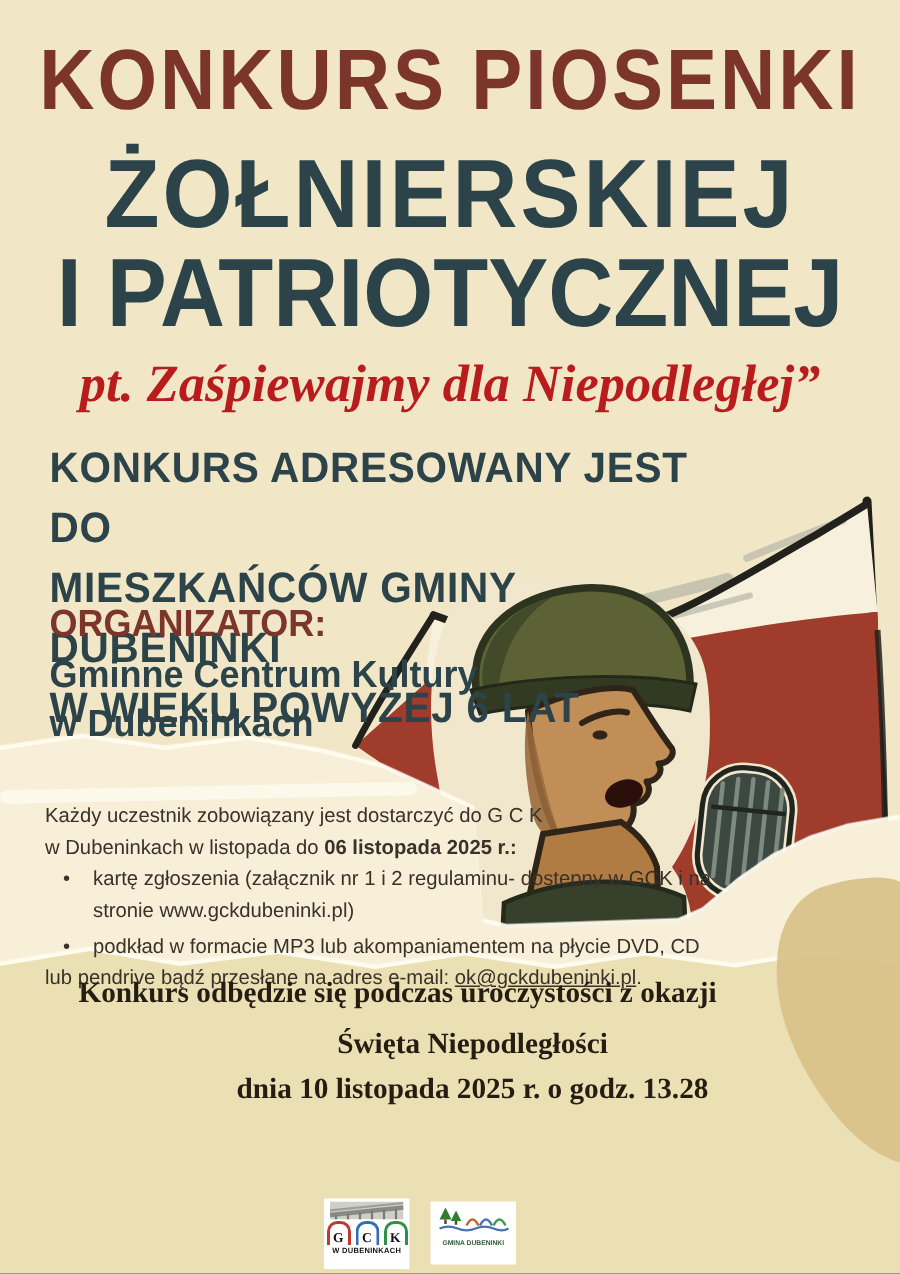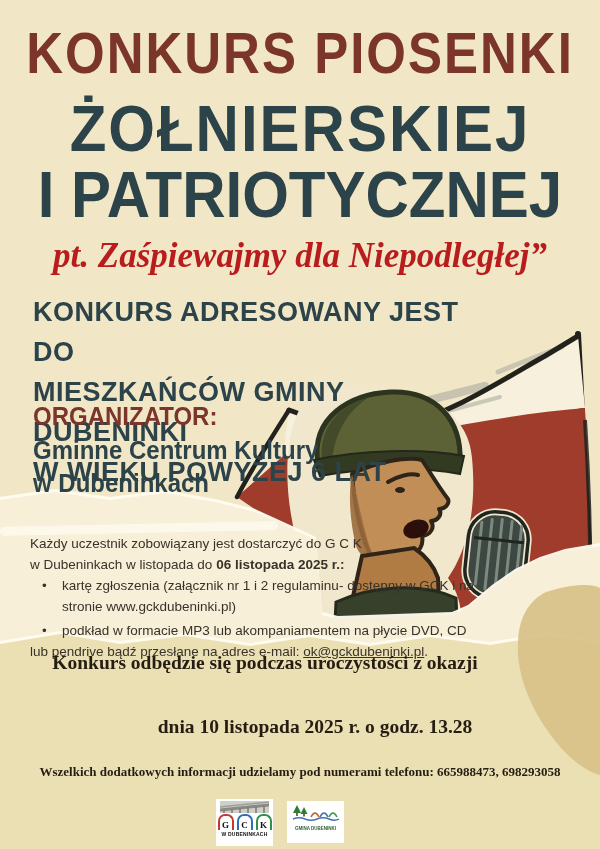--- a/index.html
+++ b/index.html
@@ -171,22 +171,22 @@
     <div class="ln" style="top:21px"><span>w Dubeninkach w listopada do </span><span class="b">06 listopada 2025 r.:</span></div>
     <span class="bullet" style="top:42px">•</span>
     <div class="btxt" style="top:42px">kartę zgłoszenia (załącznik nr 1 i 2 regulaminu- dostępny w GCK i na</div>
     <div class="btxt" style="top:63px">stronie www.gckdubeninki.pl)</div>
     <span class="bullet" style="top:87px">•</span>
     <div class="btxt" style="top:87px">podkład  w formacie MP3 lub akompaniamentem na płycie DVD, CD</div>
     <div class="ln" style="top:108px;left:30px"><span>lub pendrive bądź przesłane na adres e-mail: </span><span class="email">ok@gckdubeninki.pl</span><span>.</span></div>
   </div>
 
   <div class="abs event-line ev1">Konkurs odbędzie się podczas uroczystości z okazji</div>
+  <div class="abs event-line ev2">Święta Niepodległości</div>
   <div class="abs event-line ev3">dnia 10 listopada 2025 r. o godz. 13.28</div>
-  <div class="abs info-line">Wszelkich dodatkowych informacji udzielamy pod numerami telefonu: 665988473, 698293058</div>
 
   <div class="abs logo-card gck-card">
     <svg width="49" height="12" viewBox="0 0 49 12">
       <rect x="0" y="0" width="49" height="12" fill="#cfcfc9"></rect>
       <path d="M0,9 L49,4" stroke="#8a8a84" stroke-width="3"></path>
       <path d="M4,9 L4,12 M12,8 L12,12 M20,7 L20,12 M28,6 L28,12 M36,5.5 L36,12 M44,5 L44,12" stroke="#7a7a74" stroke-width="1.5"></path>
       <path d="M0,6 L49,1" stroke="#9e9e98" stroke-width="1.5"></path>
     </svg>
     <div class="arches">
       <div class="arch g">G</div>

